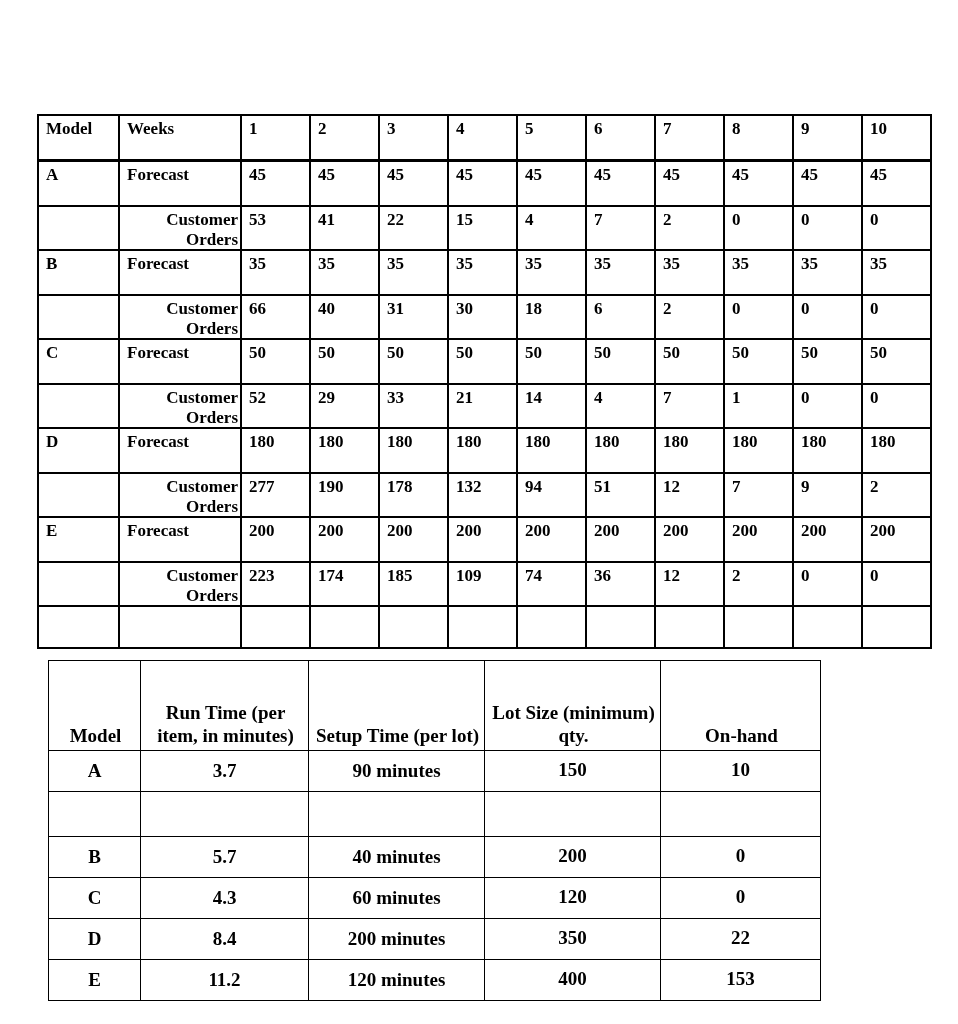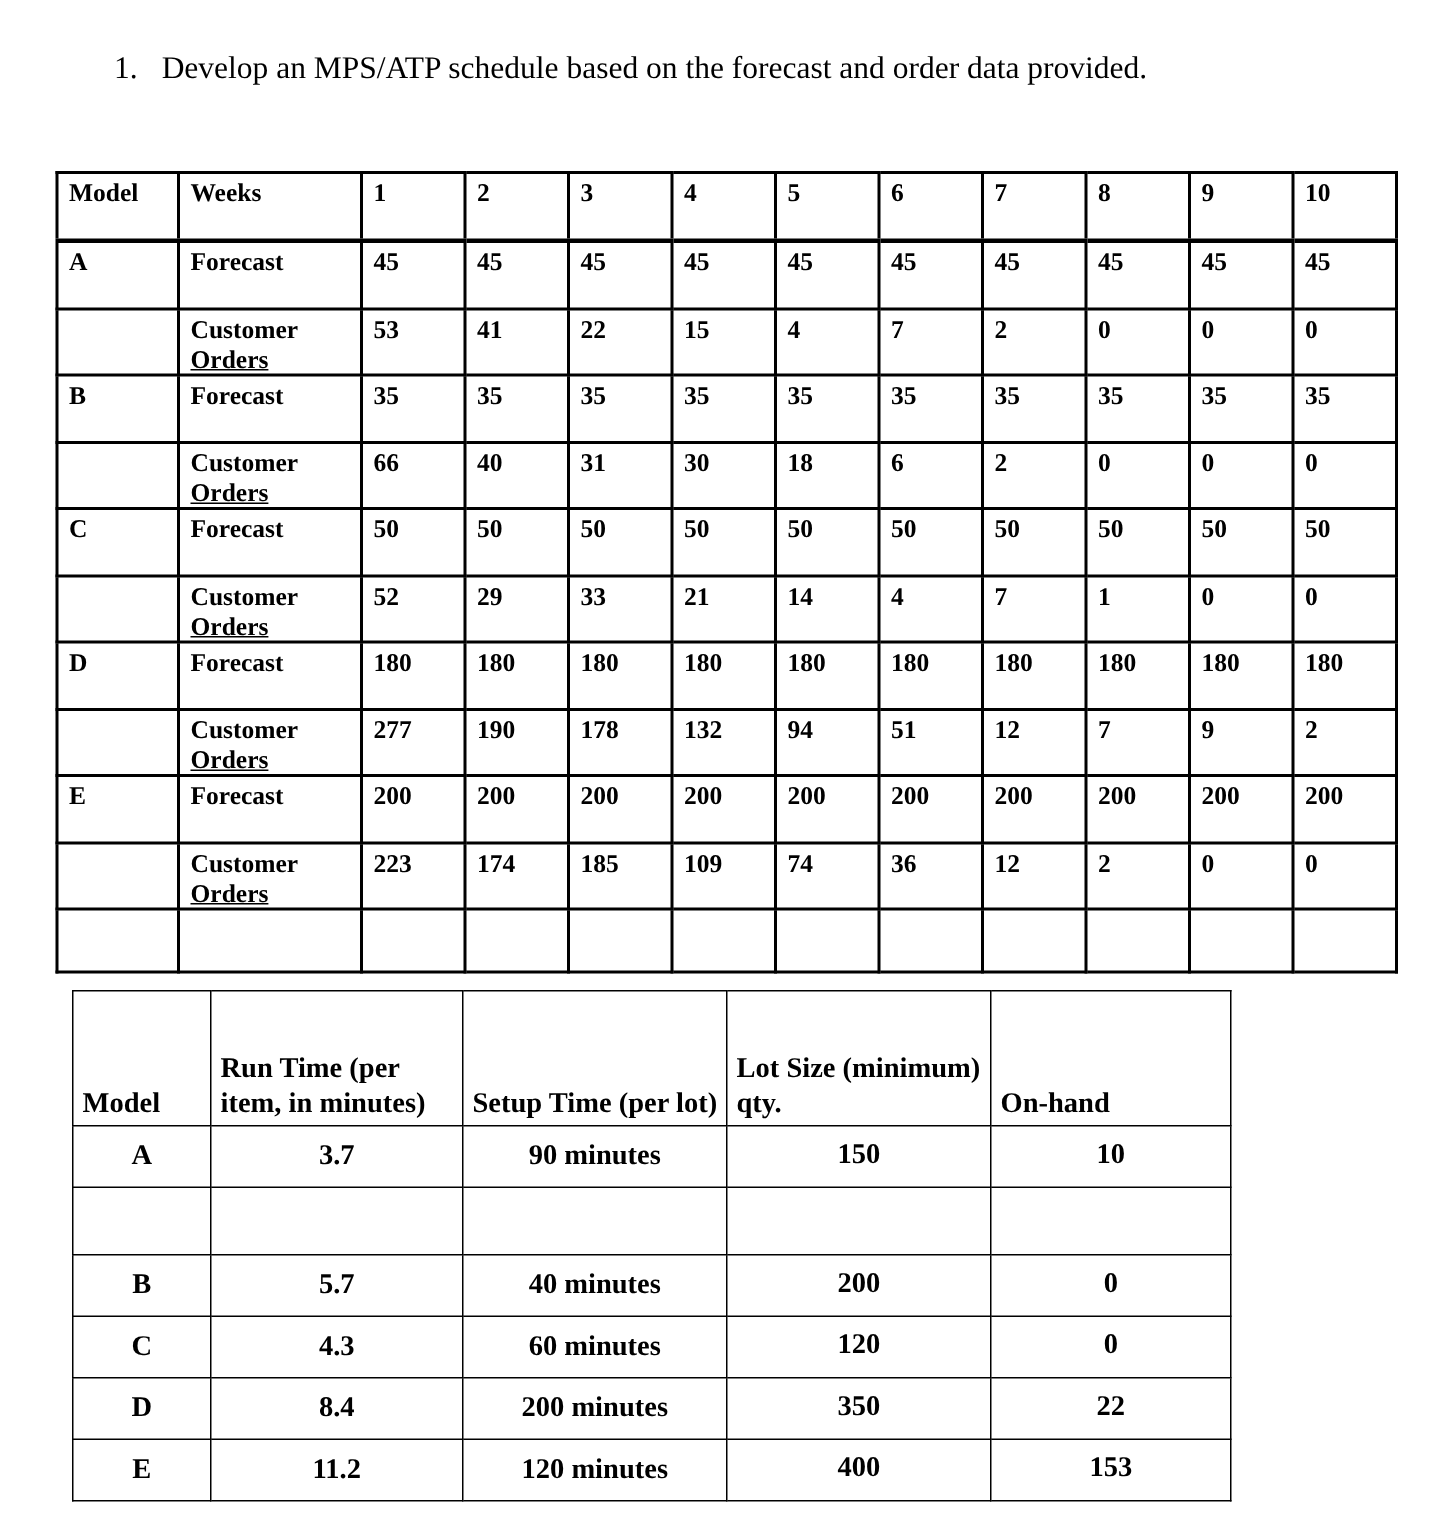--- a/index.html
+++ b/index.html
@@ -36,57 +36,54 @@
   .t1 td {
     border: 2px solid #000;
     vertical-align: top;
     padding: 3px 2px 0 7px;
     overflow: hidden;
   }
   .t1 tr.r-head td { height: 40px; border-bottom-width: 3px; }
   .t1 tr.r-forecast td { height: 40px; }
   .t1 tr.r-customer td { height: 38px; }
   .t1 tr.r-empty td { height: 37px; }
-  .t1 .lbl-line { display: block; }
-  .t1 .u { text-decoration: underline; }
+  .t1 .lbl-line { display: block; text-align: right; }
+  .t1 .u { }
 
   
   .t2 {
     position: absolute;
     left: 48px;
     top: 660px;
     width: 772px;
     font-size: 19px;
     line-height: 1.22;
   }
   .t2 td {
     border: 1.5px solid #000;
     overflow: hidden;
   }
   .t2 tr.p-head td {
     height: 84px;
     font-weight: bold;
-    text-align: left;
+    text-align: center;
     vertical-align: bottom;
     padding: 2px 4px 3px 6px;
   }
   .t2 tr.p-row td { height: 36px; vertical-align: middle; }
   .t2 tr.p-empty td { height: 42px; }
   .t2 td.p-model { font-weight: bold; text-align: center; }
   .t2 td.p-val { font-weight: bold; text-align: center; }
   .t2 td.p-low { vertical-align: bottom; padding-bottom: 3px; margin-top: 25px; }
 </style>
 </head>
 <body>
 
 <div class="page">
 
-  <div class="title">
-    <span class="num">1.</span><span>Develop an MPS/ATP schedule based on the forecast and order data provided.</span>
-  </div>
 
   <table class="t1">
     <colgroup>
       <col style="width:81px">
         <col style="width:122px">
       <col style="width:69px">
         <col style="width:69px">
         <col style="width:69px">
         <col style="width:69px">
         <col style="width:69px">

